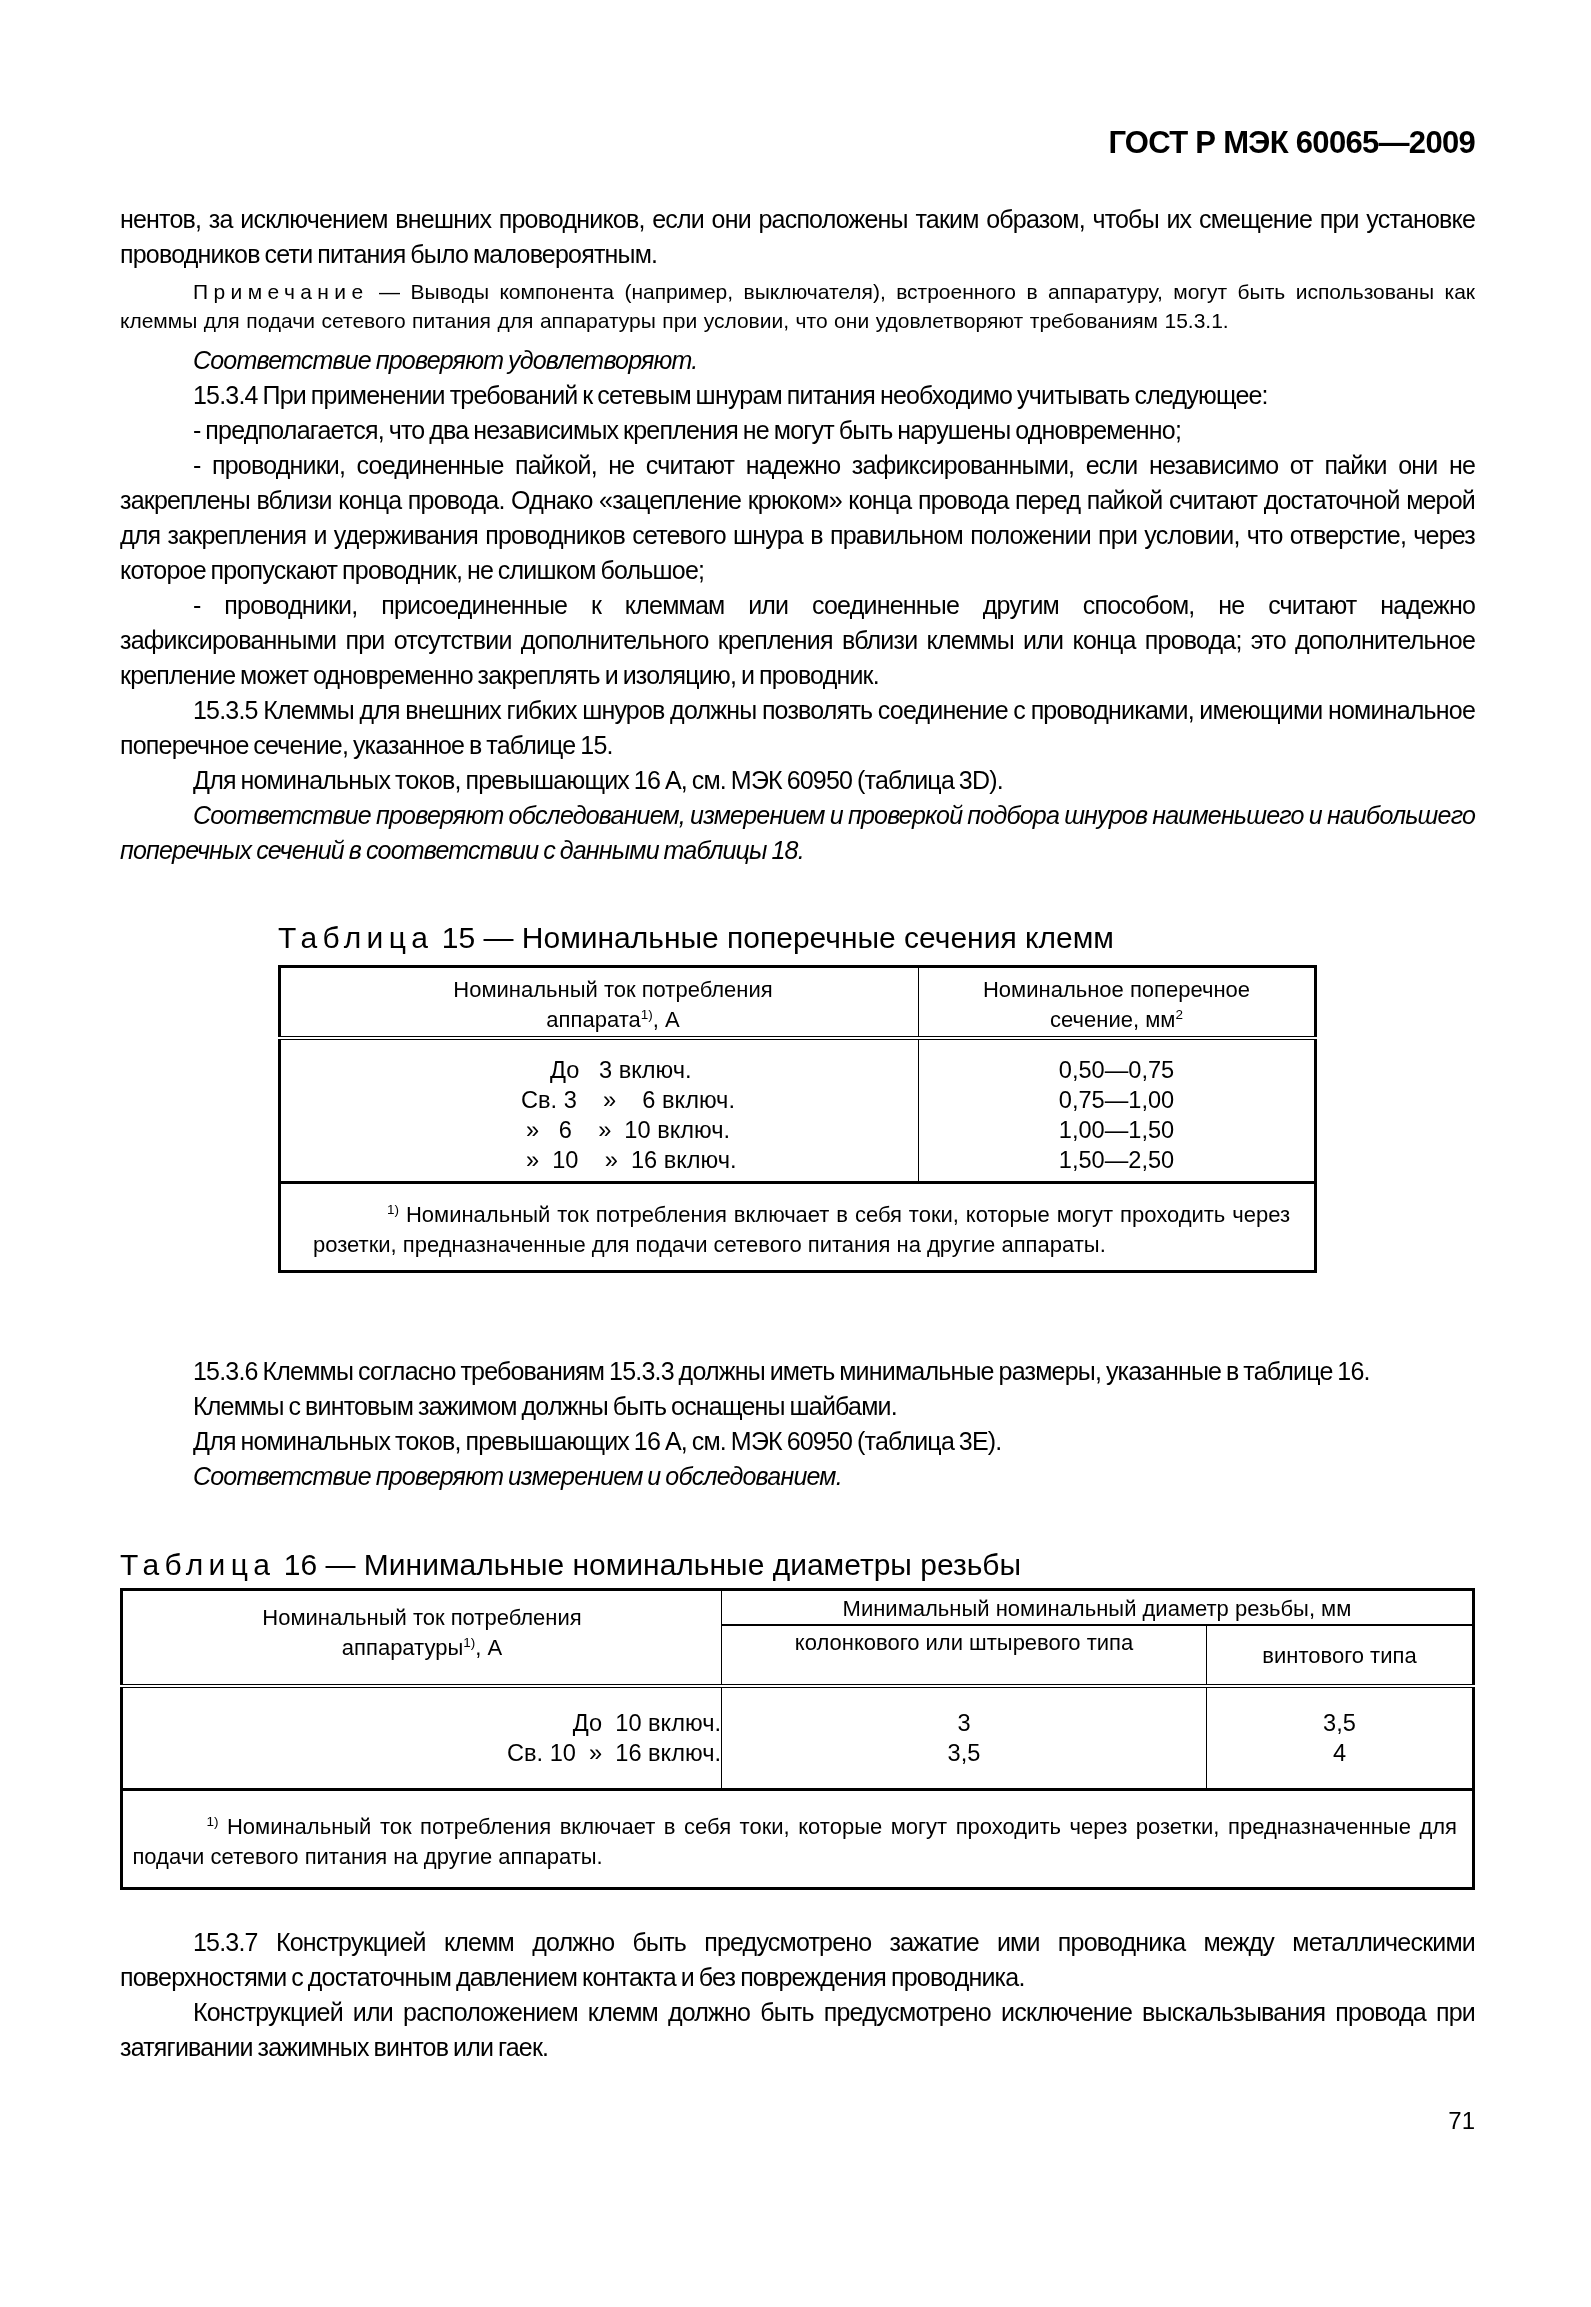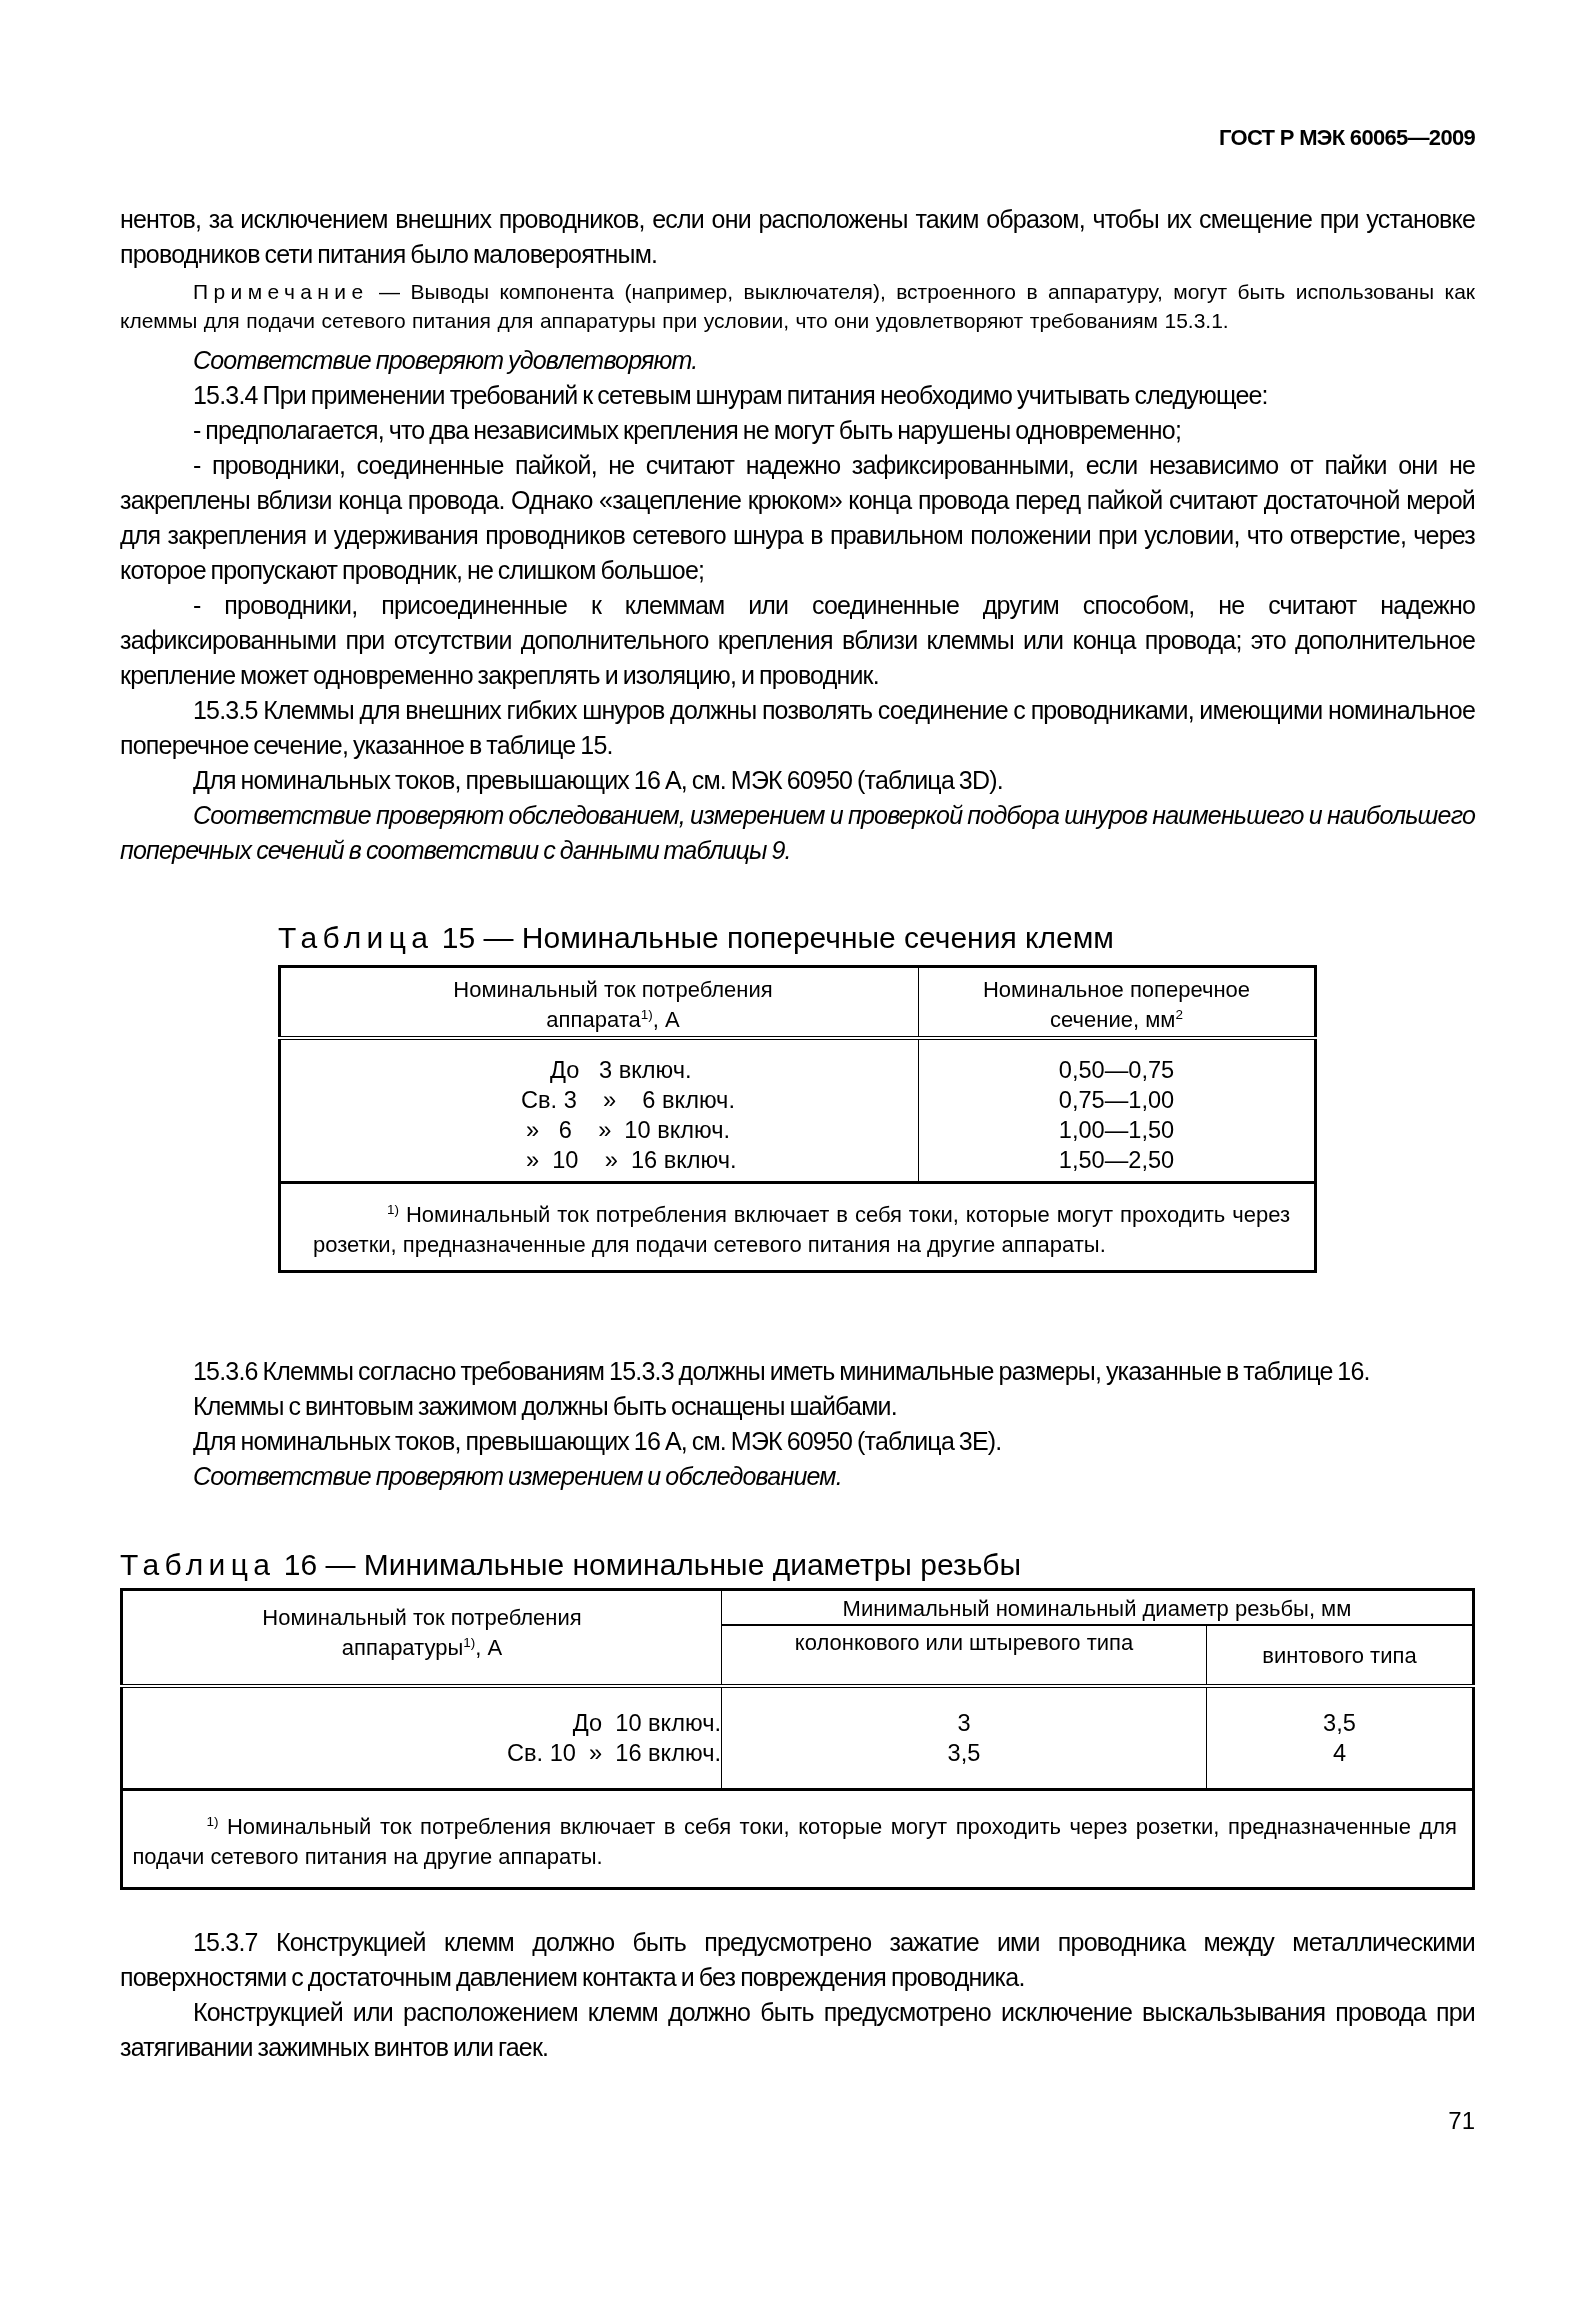--- a/index.html
+++ b/index.html
@@ -1,19 +1,19 @@
 <!DOCTYPE html>
 <html style="font-size:10.8px"><head>
 <meta charset="utf-8">
 <style>
   html,body{margin:0;padding:0;background:#fff;}
   body{width:1591px;height:2307px;position:relative;overflow:hidden;color:#000;
        font-family:"Liberation Sans","DejaVu Sans",sans-serif;}
   .abs{position:absolute;}
-  .header{right:116px;top:125px;font-weight:bold;font-size:22px;letter-spacing:-0.7px;}
+  .header{right:116px;top:125px;font-weight:bold;font-size:31px;letter-spacing:-0.7px;}
   .txt{left:120px;width:1355px;font-size:25px;line-height:35px;text-align:justify;letter-spacing:-0.8px;word-spacing:-1.3px;}
   .txt p{margin:0;}
   .ind{text-indent:73px;}
   .it{font-style:italic;}
   .note{font-size:21px;line-height:29px;letter-spacing:0;word-spacing:0.7px;}
   .spaced{letter-spacing:5.4px;}
   .cap{font-size:30px;letter-spacing:0;}
   table{border-collapse:collapse;position:absolute;}
   .t15{left:278px;top:965px;width:1039px;}
   .t16{left:120px;top:1588px;width:1355px;}
@@ -35,21 +35,21 @@
 <div class="abs txt" style="top:202px;">
   <p>нентов, за исключением внешних проводников, если они расположены таким образом, чтобы их смещение при установке проводников сети питания было маловероятным.</p>
   <p class="ind note" style="margin-top:5.4px;"><span class="spaced">Примечание</span><span> — Выводы компонента (например, выключателя), встроенного в аппаратуру, могут быть использованы как клеммы для подачи сетевого питания для аппаратуры при условии, что они удовлетворяют требованиям 15.3.1.</span></p>
   <p class="ind it" style="margin-top:8px;">Соответствие проверяют удовлетворяют.</p>
   <p class="ind">15.3.4 При применении требований к сетевым шнурам питания необходимо учитывать следующее:</p>
   <p class="ind">- предполагается, что два независимых крепления не могут быть нарушены одновременно;</p>
   <p class="ind">- проводники, соединенные пайкой, не считают надежно зафиксированными, если независимо от пайки они не закреплены вблизи конца провода. Однако «зацепление крюком» конца провода перед пайкой считают достаточной мерой для закрепления и удерживания проводников сетевого шнура в правильном положении при условии, что отверстие, через которое пропускают проводник, не слишком большое;</p>
   <p class="ind">- проводники, присоединенные к клеммам или соединенные другим способом, не считают надежно зафиксированными при отсутствии дополнительного крепления вблизи клеммы или конца провода; это дополнительное крепление может одновременно закреплять и изоляцию, и проводник.</p>
   <p class="ind">15.3.5 Клеммы для внешних гибких шнуров должны позволять соединение с проводниками, имеющими номинальное поперечное сечение, указанное в таблице 15.</p>
   <p class="ind">Для номинальных токов, превышающих 16 А, см. МЭК 60950 (таблица 3D).</p>
-  <p class="ind it">Соответствие проверяют обследованием, измерением и проверкой подбора шнуров наименьшего и наибольшего поперечных сечений в соответствии с данными таблицы 9.</p>
+  <p class="ind it">Соответствие проверяют обследованием, измерением и проверкой подбора шнуров наименьшего и наибольшего поперечных сечений в соответствии с данными таблицы 18.</p>
 </div>
 
 <div class="abs cap" style="left:278px;top:921px;"><span class="spaced">Таблица</span><span> 15 — Номинальные поперечные сечения клемм</span></div>
 
 <table class="t15 outer">
   <tbody>
       <tr class="hdr dbl" style="height:71px;">
     <td style="width:610px;border-right:1.3px solid #000;padding:6.7px 27px 0 0;text-align:center;">
       <div style="padding-left:54px;">Номинальный ток потребления</div>
       <div style="padding-left:54px;"><span>аппарата</span><span class="sup">1)</span><span>, А</span></div>

